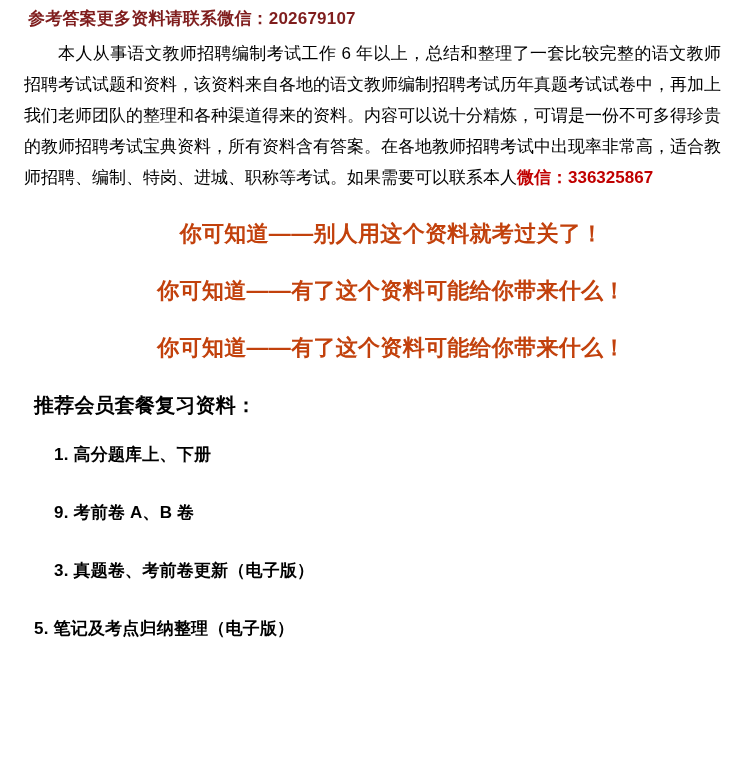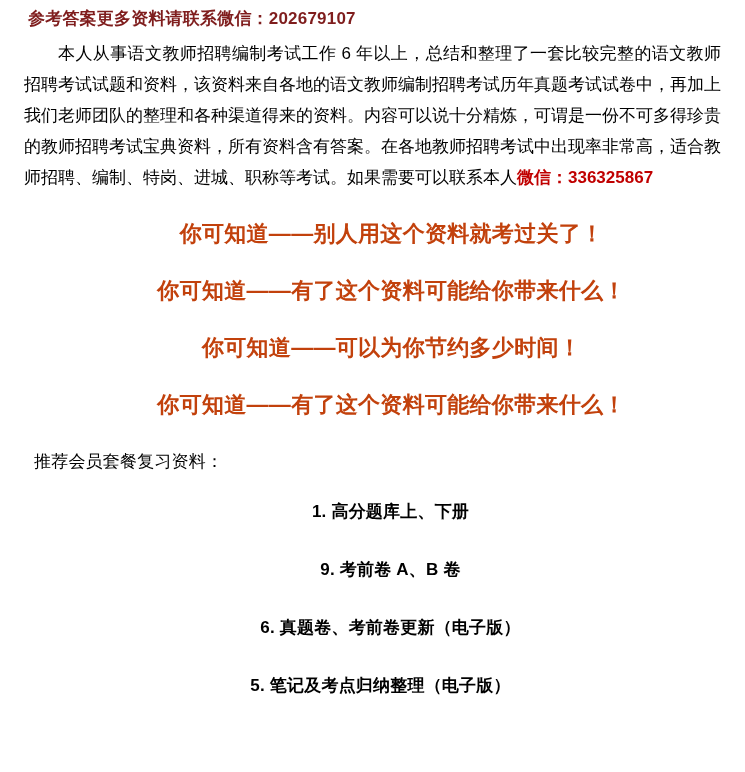--- a/index.html
+++ b/index.html
@@ -50,31 +50,30 @@
   .know-item {
     color: #c2410c;
     font-weight: bold;
     font-size: 22px;
     line-height: 26px;
     margin: 0 0 31px 38px;
     letter-spacing: 0.3px;
     text-align: center;
   }
   .recommend-title {
-    font-size: 17px;
-    font-weight: normal;
+    font-size: 20px;
+    font-weight: bold;
     line-height: 26px;
     margin: 6px 0 0 16px;
     letter-spacing: 0.2px;
   }
   .pkg-list {
     margin: 24px 0 0 0;
     padding: 0;
     list-style: none;
-    text-align: center;
   }
   .pkg-item {
     font-size: 17px;
     font-weight: bold;
     line-height: 26px;
     margin: 0 0 32px 36px;
     letter-spacing: 0.2px;
   }
   .pkg-item.flush {
     margin-left: 16px;
@@ -86,26 +85,25 @@
 
 <div class="page">
 
   <div class="headline">参考答案更多资料请联系微信：202679107</div>
 
   <p class="body-para"><span>本人从事语文教师招聘编制考试工作 6 年以上，总结和整理了一套比较完整的语文教师招聘考试试题和资料，该资料来自各地的语文教师编制招聘考试历年真题考试试卷中，再加上我们老师团队的整理和各种渠道得来的资料。内容可以说十分精炼，可谓是一份不可多得珍贵的教师招聘考试宝典资料，所有资料含有答案。在各地教师招聘考试中出现率非常高，适合教师招聘、编制、特岗、进城、职称等考试。如果需要可以联系本人</span><span class="red-bold">微信：336325867</span></p>
 
   <ul class="know-list">
     <li class="know-item">你可知道——别人用这个资料就考过关了！</li>
     <li class="know-item">你可知道——有了这个资料可能给你带来什么！</li>
-    <li class="know-item">你可知道——可以为你节约多少时间！</li>
     <li class="know-item">你可知道——有了这个资料可能给你带来什么！</li>
   </ul>
 
   <div class="recommend-title">推荐会员套餐复习资料：</div>
 
   <ul class="pkg-list">
     <li class="pkg-item">1. 高分题库上、下册</li>
     <li class="pkg-item">9. 考前卷 A、B 卷</li>
-    <li class="pkg-item">6. 真题卷、考前卷更新（电子版）</li>
+    <li class="pkg-item">3. 真题卷、考前卷更新（电子版）</li>
     <li class="pkg-item flush">5. 笔记及考点归纳整理（电子版）</li>
   </ul>
 
 </div>
 
 </body></html>

